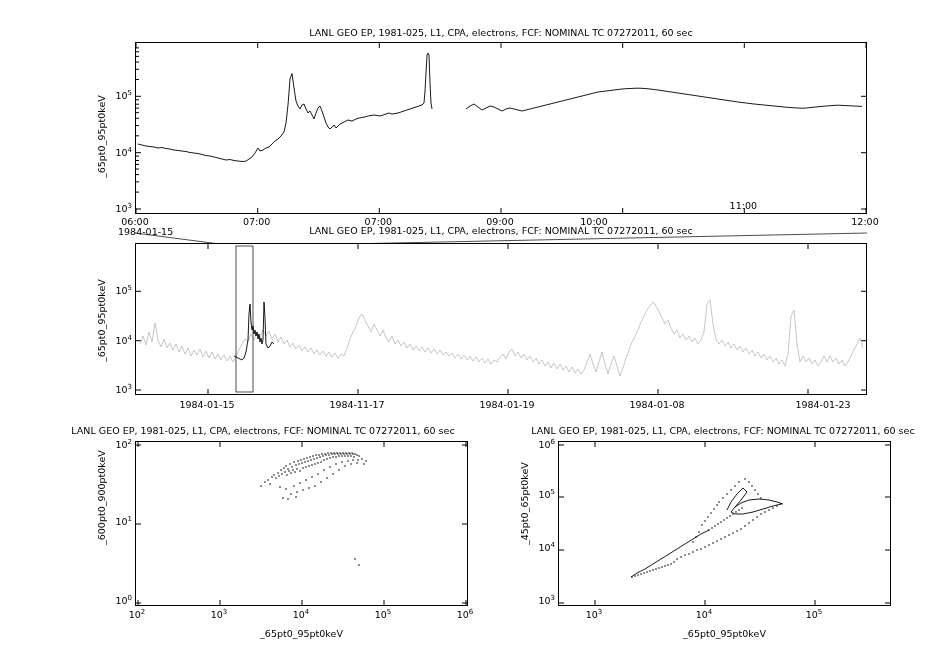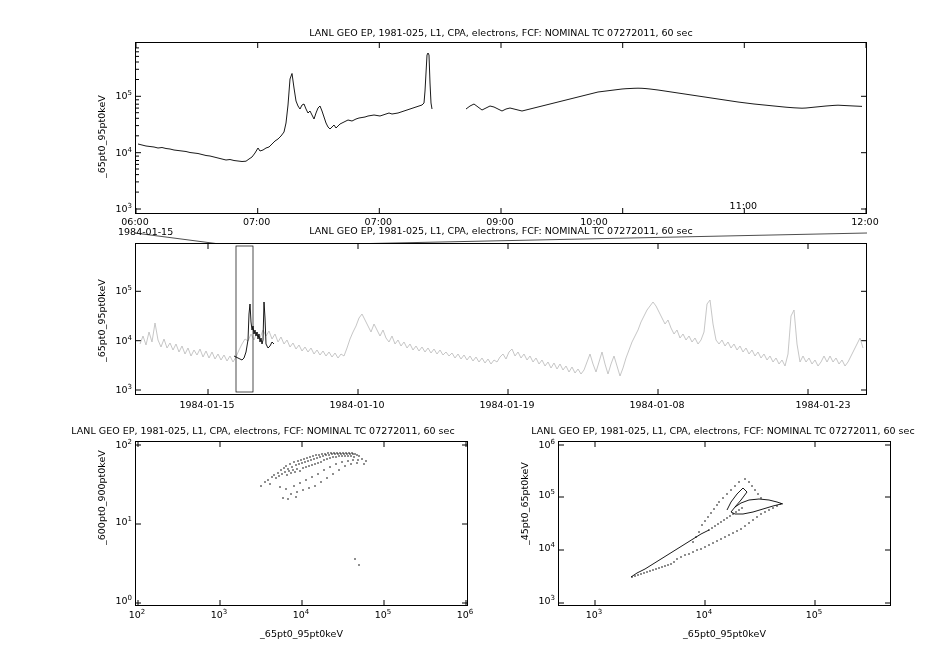--- a/index.html
+++ b/index.html
@@ -194,21 +194,21 @@
 
         <rect class="zoombox" x="100" y="2" width="17" height="146"></rect>
       </svg>
     </div>
 
     <div class="tick-label-y" style="left:76px; top:389px; width:26px;">10<sup style="font-size:7px">3</sup></div>
     <div class="tick-label-y" style="left:76px; top:339.7px; width:26px;">10<sup style="font-size:7px">4</sup></div>
     <div class="tick-label-y" style="left:76px; top:290.3px; width:26px;">10<sup style="font-size:7px">5</sup></div>
 
     <div class="tick-label-x" style="left:177px; top:399px;">1984-01-15</div>
-    <div class="tick-label-x" style="left:327px; top:399px;">1984-01-10</div>
+    <div class="tick-label-x" style="left:327px; top:399px;">1984-11-17</div>
     <div class="tick-label-x" style="left:477px; top:399px;">1984-01-19</div>
     <div class="tick-label-x" style="left:627px; top:399px;">1984-01-08</div>
     <div class="tick-label-x" style="left:793px; top:399px;">1984-01-23</div>
   </div>
 
   <div class="panel">
     <div class="panel-title" style="left:0px; top:425px; width:466px; text-align:center;">LANL GEO EP, 1981-025, L1, CPA, electrons, FCF: NOMINAL TC 07272011, 60 sec</div>
 
     <div class="ylabel" style="left:66px; top:545px;">_600pt0_900pt0keV</div>
 

